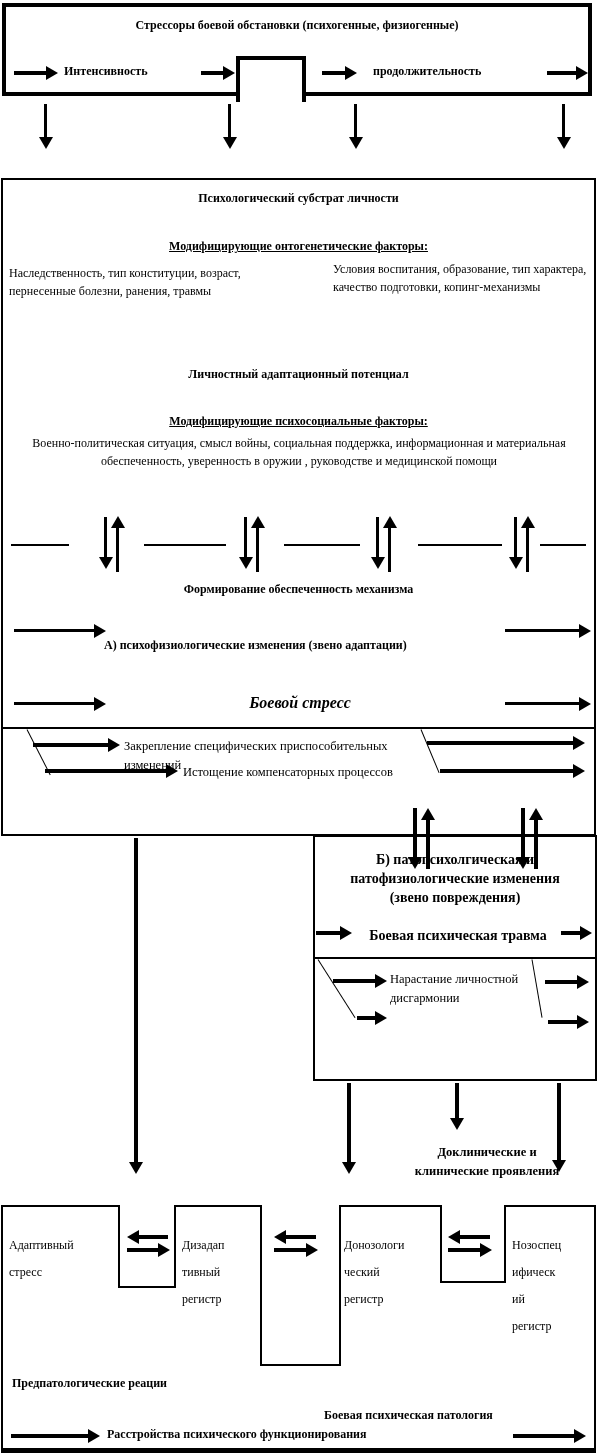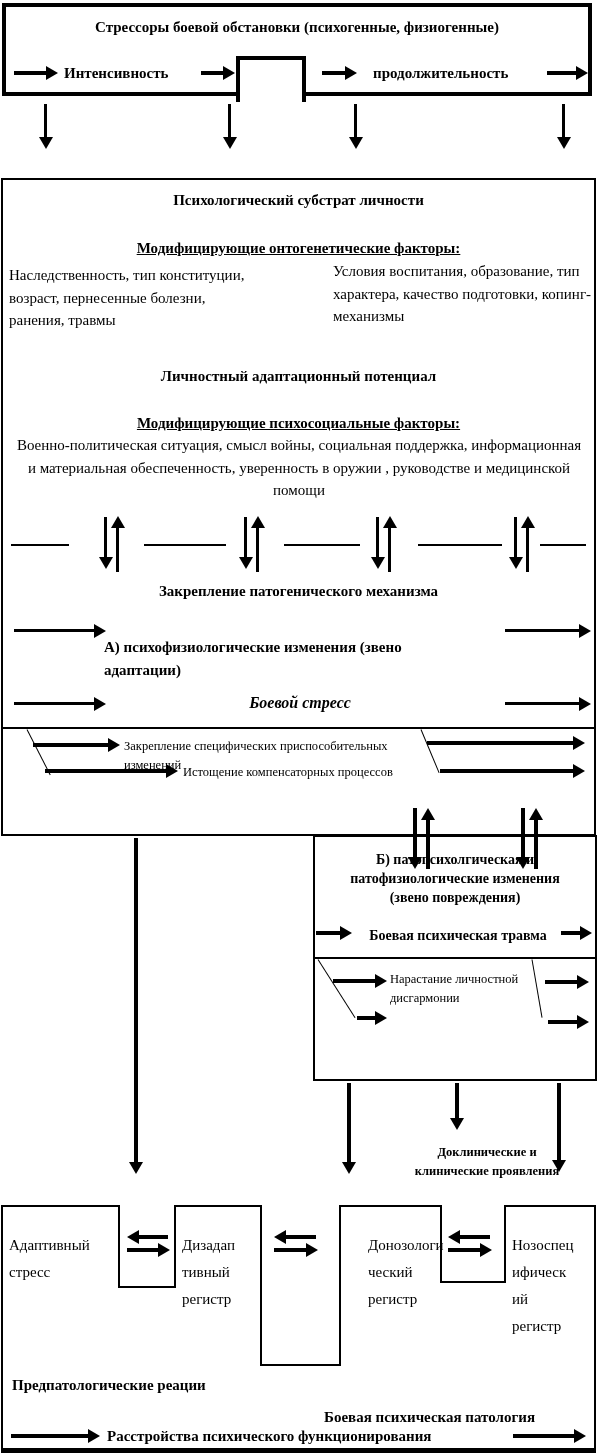--- a/index.html
+++ b/index.html
@@ -1,18 +1,18 @@
 <!DOCTYPE html>
 <html><head>
 <meta charset="utf-8">
 <style>
   html,body{margin:0;padding:0;background:#fff;}
   .stage{position:relative;width:600px;height:1455px;background:#ffffff;
          font-family:"Liberation Serif","DejaVu Serif",serif;color:#000;overflow:hidden;}
-  .txt{position:absolute;line-height:1.5;font-size:15px;}
+  .txt{position:absolute;line-height:1.5;font-size:12px;}
   .b{font-weight:bold}
   .c{text-align:center}
   .u{text-decoration:underline}
   .pre{white-space:pre-line}
   .s12{font-size:12.5px;line-height:1.55}
   .s14{font-size:14px}
   .s16{font-size:16px}
   .box{position:absolute;box-sizing:border-box;border:2px solid #000;}
   .b4{border-width:4px}
   .hl{position:absolute;background:#000;height:2px;}
@@ -69,21 +69,21 @@
   <div class="hl" style="left:540px;top:544px;width:46px;"></div>
   <div class="var hd" style="left:104px;top:517px;height:40px;"></div>
   <div class="var hu" style="left:116px;top:528px;height:44px;"></div>
   <div class="var hd" style="left:244px;top:517px;height:40px;"></div>
   <div class="var hu" style="left:256px;top:528px;height:44px;"></div>
   <div class="var hd" style="left:376px;top:517px;height:40px;"></div>
   <div class="var hu" style="left:388px;top:528px;height:44px;"></div>
   <div class="var hd" style="left:514px;top:517px;height:40px;"></div>
   <div class="var hu" style="left:526px;top:528px;height:44px;"></div>
 
-  <div class="txt b c" style="left:10px;top:580px;width:577px;">Закрепление патогенического механизма</div>
+  <div class="txt b c" style="left:10px;top:580px;width:577px;">Формирование обеспеченность механизма</div>
 
   <div class="har hr" style="left:14px;top:629px;width:80px;"></div>
   <div class="txt b" style="left:104px;top:636px;width:352px;">А) психофизиологические изменения (звено адаптации)</div>
   <div class="har hr" style="left:505px;top:629px;width:74px;"></div>
 
   <div class="har hr" style="left:14px;top:702px;width:80px;"></div>
   <div class="txt b c s16" style="left:110px;top:691px;width:380px;font-style:italic;">Боевой стресс</div>
   <div class="har hr" style="left:505px;top:702px;width:74px;"></div>
 
   <div class="hl" style="left:2px;top:727px;width:593px;"></div>
@@ -135,21 +135,21 @@
 
   <div class="chan" style="left:118px;top:1205px;width:58px;height:83px;"></div>
   <div class="chan" style="left:260px;top:1205px;width:81px;height:161px;"></div>
   <div class="chan" style="left:440px;top:1205px;width:66px;height:78px;"></div>
 
   <div class="txt pre" style="left:9px;top:1232px;width:106px;line-height:27px;">Адаптивный
 стресс</div>
   <div class="txt pre" style="left:182px;top:1232px;width:76px;line-height:27px;">Дизадап
 тивный
 регистр</div>
-  <div class="txt pre" style="left:368px;top:1232px;width:90px;line-height:27px;">Донозологи
+  <div class="txt pre" style="left:344px;top:1232px;width:90px;line-height:27px;">Донозологи
 ческий
 регистр</div>
   <div class="txt pre" style="left:512px;top:1232px;width:82px;line-height:27px;">Нозоспец
 ифическ
 ий
 регистр</div>
 
   <div class="har t4 hle" style="left:139px;top:1235px;width:29px;z-index:2;"></div>
   <div class="har t4 hr" style="left:127px;top:1248px;width:31px;z-index:2;"></div>
   <div class="har t4 hle" style="left:286px;top:1235px;width:30px;z-index:2;"></div>

